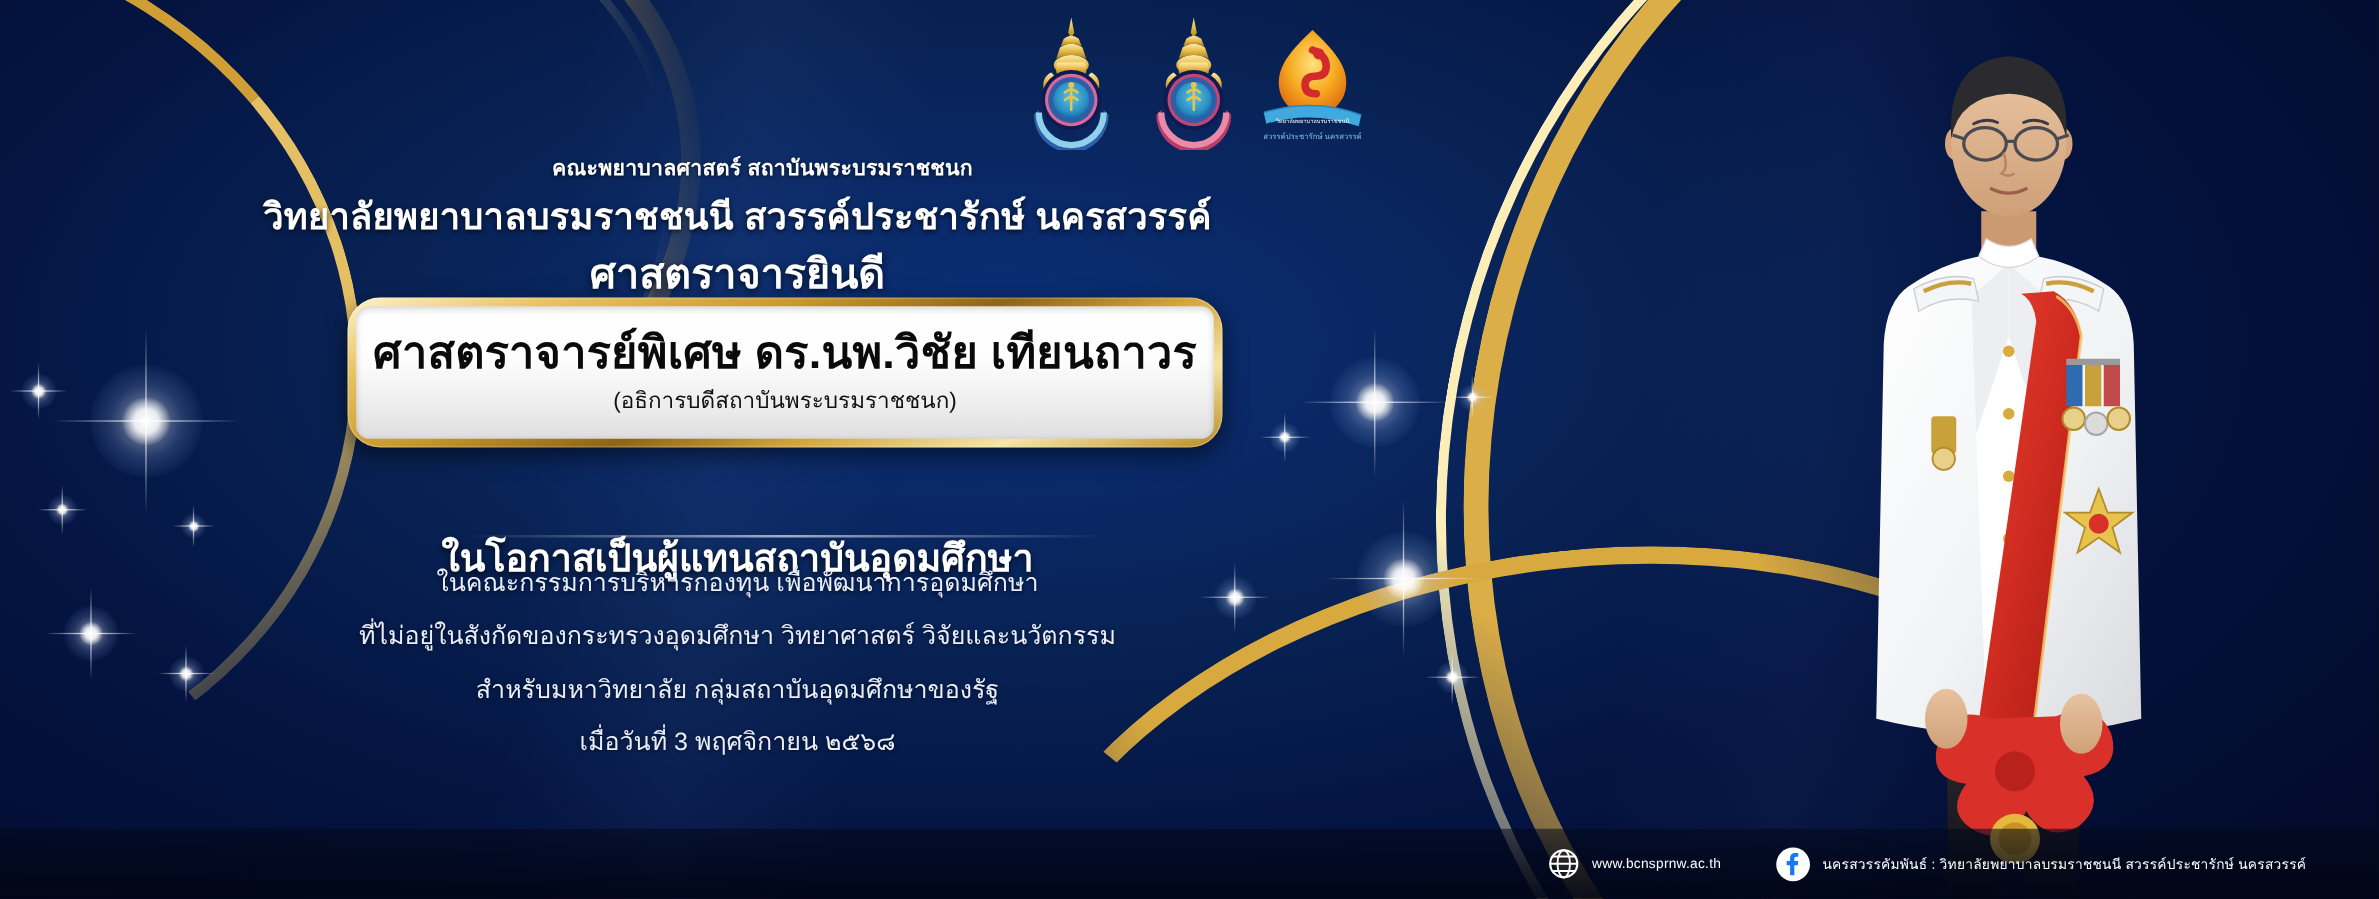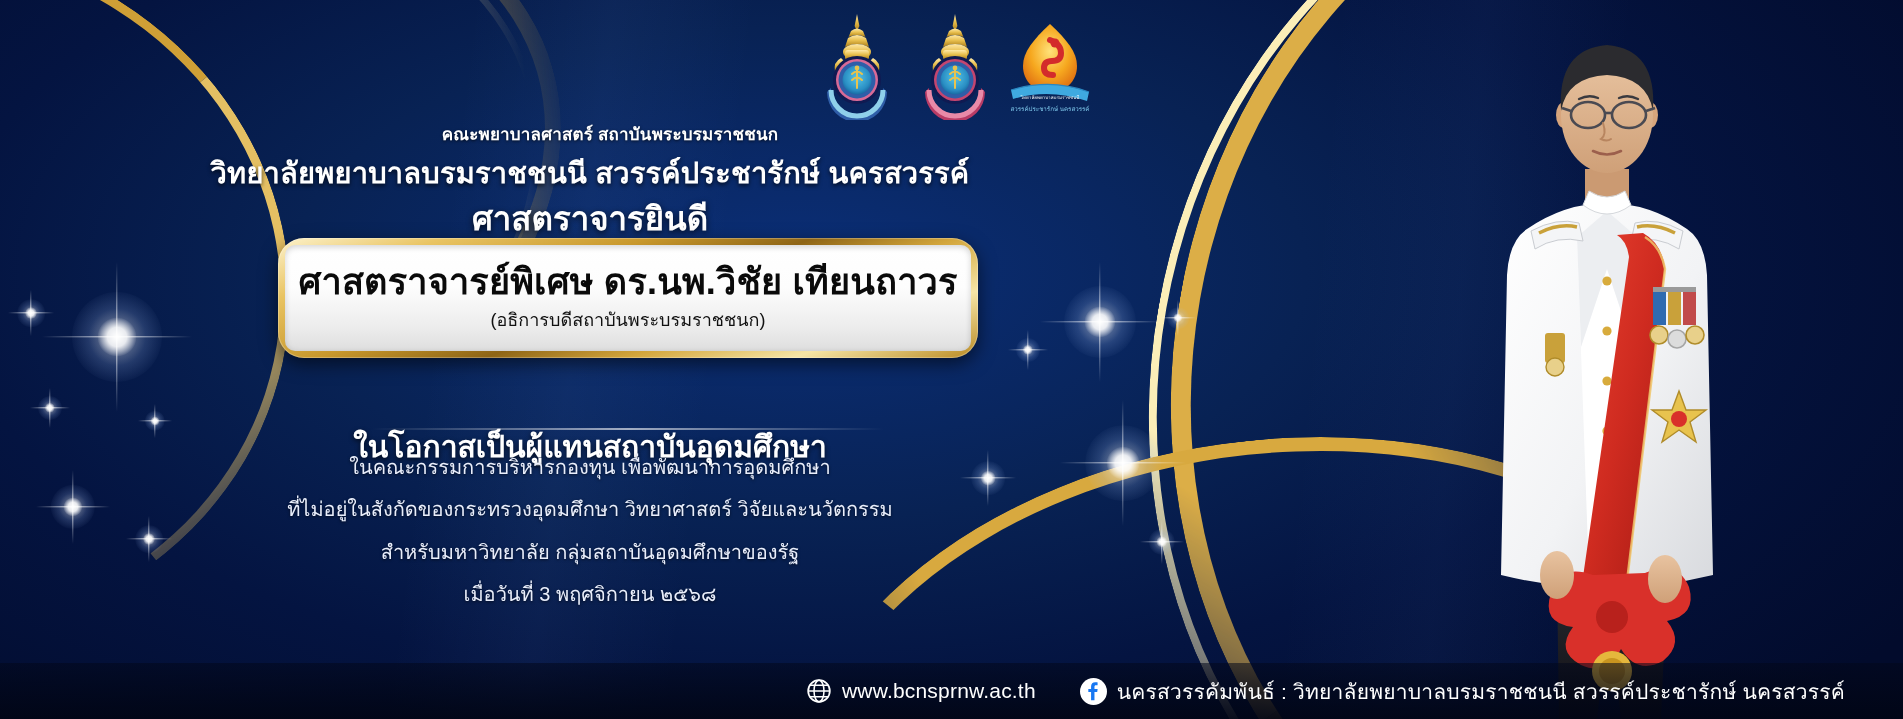--- a/index.html
+++ b/index.html
@@ -188,21 +188,21 @@
   }
 
   
   .footer{
     position:absolute;left:0;right:0;bottom:0;height:56px;
     background:linear-gradient(180deg,rgba(2,7,26,.55) 0%,rgba(1,5,20,.9) 100%);
     display:flex;align-items:center;justify-content:flex-end;
     padding-right:58px;gap:14px;z-index:9;
   }
   .fgroup{display:flex;align-items:center;gap:10px;}
-  .fgroup .ftxt{font-size:21px;color:#ffffff;letter-spacing:.2px;}
+  .fgroup .ftxt{font-size:11px;color:#ffffff;letter-spacing:.2px;}
   .fb-icon{width:27px;height:27px;border-radius:50%;background:#fff;display:flex;align-items:center;justify-content:center;}
   .globe-icon{width:26px;height:26px;}
   .fsep{width:16px;}
 </style>
 </head>
 <body>
 
 <div class="banner">
 
   <div class="sheen"></div>

